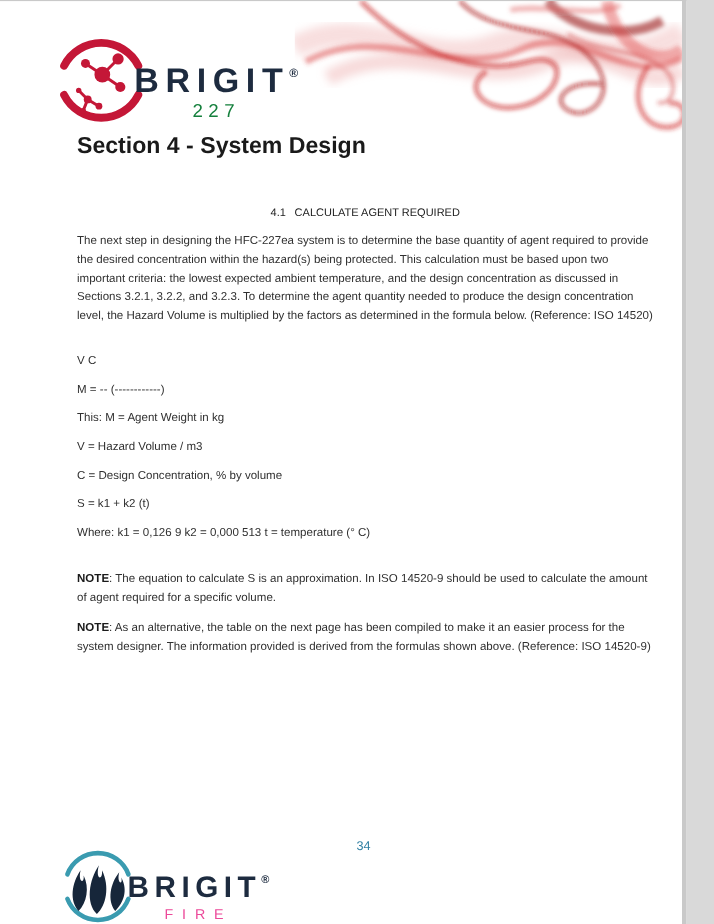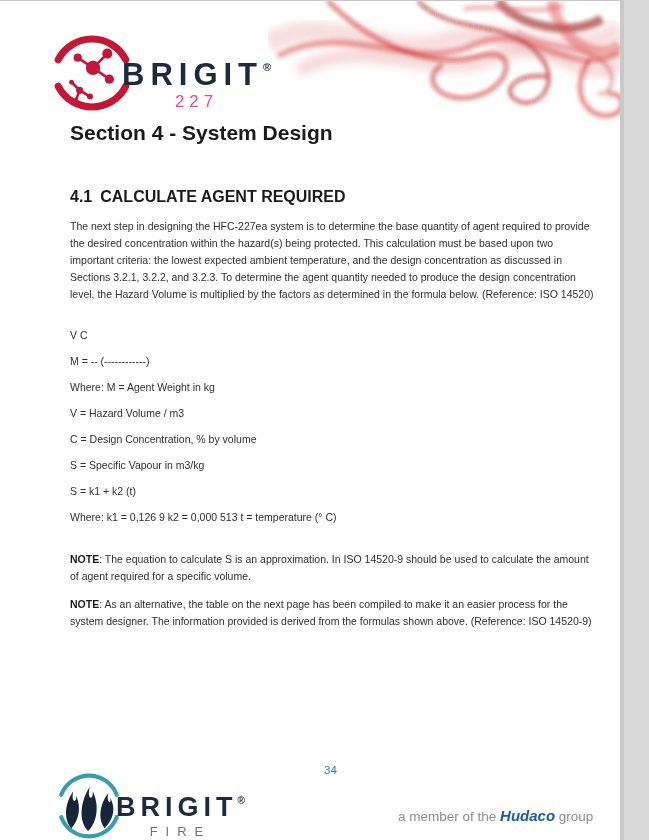--- a/index.html
+++ b/index.html
@@ -13,37 +13,37 @@
     border-top:1px solid #c9c9c9;
     border-right:4px solid #c9c9c9;
     box-sizing:border-box;
   }
   
   .smoke { position:absolute; top:0; right:0; width:352px; height:130px; }
   .header-logo { position:absolute; left:46px; top:26px; width:92px; height:92px; }
   .header-wordmark { position:absolute; left:122px; top:50px; display:flex; flex-direction:column; align-items:center; }
   .brand-line { font-weight:bold; font-size:31px; letter-spacing:6px; color:#1d2b3f; line-height:32px; white-space:nowrap; }
   .brand-line sup { font-size:11px; letter-spacing:0; vertical-align:14px; }
-  .variant-227 { font-size:17px; letter-spacing:5px; color:#ec4899; margin-top:1px; }
+  .variant-227 { font-size:17px; letter-spacing:5px; color:#15803d; margin-top:1px; }
   
   .content { position:absolute; left:70px; top:118px; width:524px; }
   .section-title { font-size:21px; font-weight:bold; color:#1a1a1a; margin:0 0 42px 0; line-height:27px; }
-  .subheading { font-size:16px; font-weight:bold; color:#1a1a1a; margin:0 0 12px 0; }
+  .subheading { font-size:10px; font-weight:normal; color:#1a1a1a; margin:0 0 12px 0;text-align:center; }
   .subheading .sub-num { margin-right:8px; }
   .body-par { font-size:10.5px; line-height:17px; margin:0 0 24px 0; }
   .flow-line { font-size:10.5px; line-height:17px; margin:0 0 9px 0; }
   .notes-block { margin-top:25px; }
   .note-par { font-size:10.5px; line-height:17px; margin:0 0 11px 0; }
   .note-par b { color:#1a1a1a; }
   
   .footer-logo { position:absolute; left:52px; top:770px; width:74px; height:70px; }
   .footer-wordmark { position:absolute; left:116px; top:786px; display:flex; flex-direction:column; align-items:center; }
   .footer-brand { font-weight:bold; font-size:27px; letter-spacing:5px; color:#1d2b3f; line-height:28px; white-space:nowrap; }
   .footer-brand sup { font-size:10px; letter-spacing:0; vertical-align:12px; }
-  .variant-fire { font-size:13px; letter-spacing:8px; color:#737373; margin-top:3px; }
+  .variant-fire { font-size:13px; letter-spacing:8px; color:#ec4899; margin-top:3px; }
   .page-number { position:absolute; left:324px; top:763px; font-size:11.5px; color:#2f7fa3; }
   .member-line { position:absolute; left:398px; top:806px; font-size:13.5px; color:#8c8c8c; }
   .member-line .hudaco { font-weight:bold; font-style:italic; color:#1d5ba6; font-size:15px; }
 </style>
 </head>
 <body>
 
 <div class="page">
 
   <svg class="smoke" viewBox="0 0 352 130" xmlns="http://www.w3.org/2000/svg">
@@ -103,24 +103,23 @@
     <h1 class="section-title">Section 4 - System Design</h1>
 
     <h2 class="subheading">
       <span class="sub-num">4.1</span><span>CALCULATE AGENT REQUIRED</span>
     </h2>
 
     <p class="body-par">The next step in designing the HFC-227ea system is to determine the base quantity of agent required to provide the desired concentration within the hazard(s) being protected. This calculation must be based upon two important criteria: the lowest expected ambient temperature, and the design concentration as discussed in Sections 3.2.1, 3.2.2, and 3.2.3. To determine the agent quantity needed to produce the design concentration level, the Hazard Volume is multiplied by the factors as determined in the formula below. (Reference: ISO 14520)</p>
 
     <p class="flow-line">V C</p>
     <p class="flow-line">M = -- (------------)</p>
-    <p class="flow-line">Where: M = Agent Weight in kg</p>
+    <p class="flow-line">This: M = Agent Weight in kg</p>
     <p class="flow-line">V = Hazard Volume / m3</p>
     <p class="flow-line">C = Design Concentration, % by volume</p>
-    <p class="flow-line">S = Specific Vapour in m3/kg</p>
     <p class="flow-line">S = k1 + k2 (t)</p>
     <p class="flow-line">Where: k1 = 0,126 9 k2 = 0,000 513 t = temperature (° C)</p>
 
     <div class="notes-block">
       <p class="note-par"><b>NOTE</b><span>: The equation to calculate S is an approximation. In ISO 14520-9 should be used to calculate the amount of agent required for a specific volume.</span></p>
       <p class="note-par"><b>NOTE</b><span>: As an alternative, the table on the next page has been compiled to make it an easier process for the system designer. The information provided is derived from the formulas shown above. (Reference: ISO 14520-9)</span></p>
     </div>
   </div>
 
   <svg class="footer-logo" viewBox="0 0 80 72" xmlns="http://www.w3.org/2000/svg">
@@ -133,17 +132,14 @@
     </g>
   </svg>
 
   <div class="footer-wordmark">
     <div class="footer-brand"><span>BRIGIT</span><sup>®</sup></div>
     <div class="variant-fire">FIRE</div>
   </div>
 
   <div class="page-number">34</div>
 
-  <div class="member-line">
-    <span>a member of the </span><span class="hudaco">Hudaco</span><span> group</span>
-  </div>
 
 </div>
 
 </body></html>

